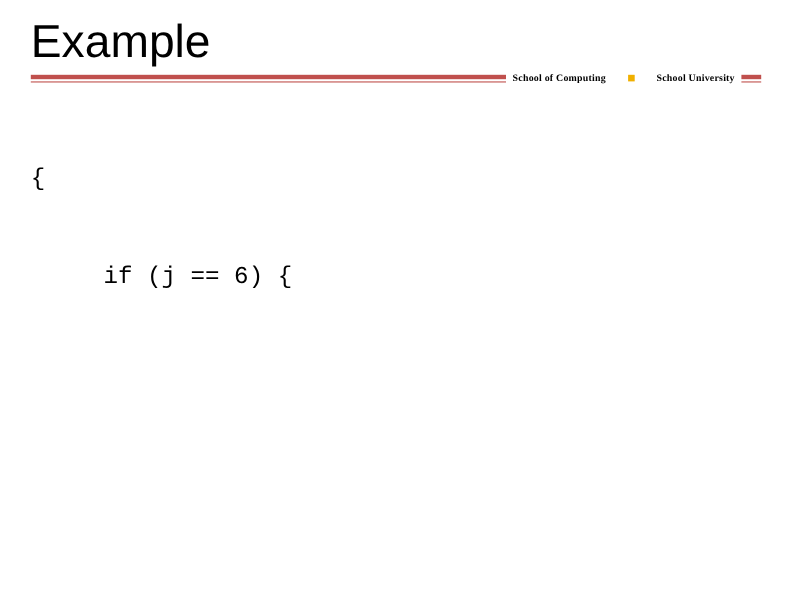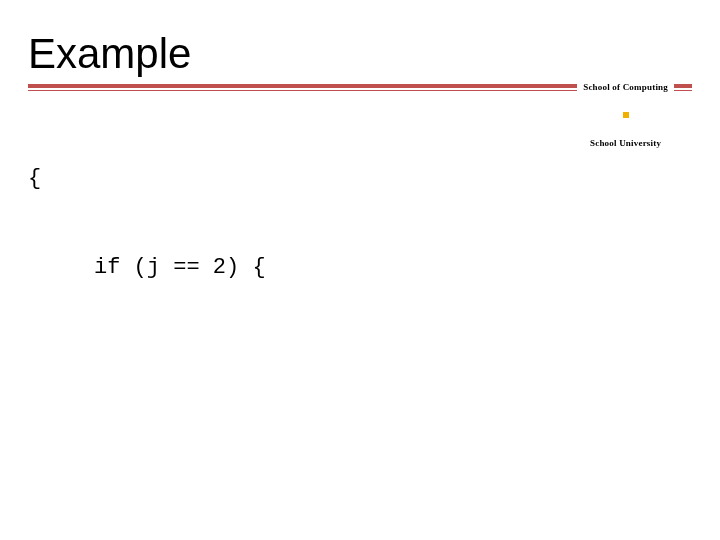--- a/index.html
+++ b/index.html
@@ -13,21 +13,21 @@
   }
   .slide {
     padding: 14px 28px 18px 28px;
     box-sizing: border-box;
     width: 100%;
     height: 100%;
   }
   .title {
     font-size: 42px;
     color: #000;
-    margin: 16px 0 6px 0;
+    margin: 0 0 6px 0;
     font-weight: normal;
     font-family: Verdana, Arial, sans-serif;
   }
   .rule-wrap {
     position: relative;
     margin-bottom: 14px;
   }
   .rule-top {
     height: 4px;
     background: #c0504d;
@@ -46,21 +46,20 @@
     background: #fff;
     padding: 0 6px;
     font-family: "Times New Roman", serif;
     font-size: 9px;
     font-weight: bold;
     color: #000;
     display: flex;
     align-items: center;
     gap: 20px;
     letter-spacing: 0.2px;
-    flex-direction: column;
   }
   .sq {
     display: inline-block;
     width: 6px;
     height: 6px;
     background: #f0b000;
   }
   .code {
     font-family: "Courier New", monospace;
     font-size: 22px;
@@ -80,21 +79,21 @@
     <div class="rule-bottom"></div>
     <div class="affil">
       <span>School of Computing</span>
       <span class="sq"></span>
       <span>School University</span>
     </div>
   </div>
 
   <div class="code">
     <div>{</div>
-    <div>     if (j == 2) {</div>
+    <div>     if (j == 6) {</div>
     
     
     
     
     
     
     
   </div>
 </div>
 

